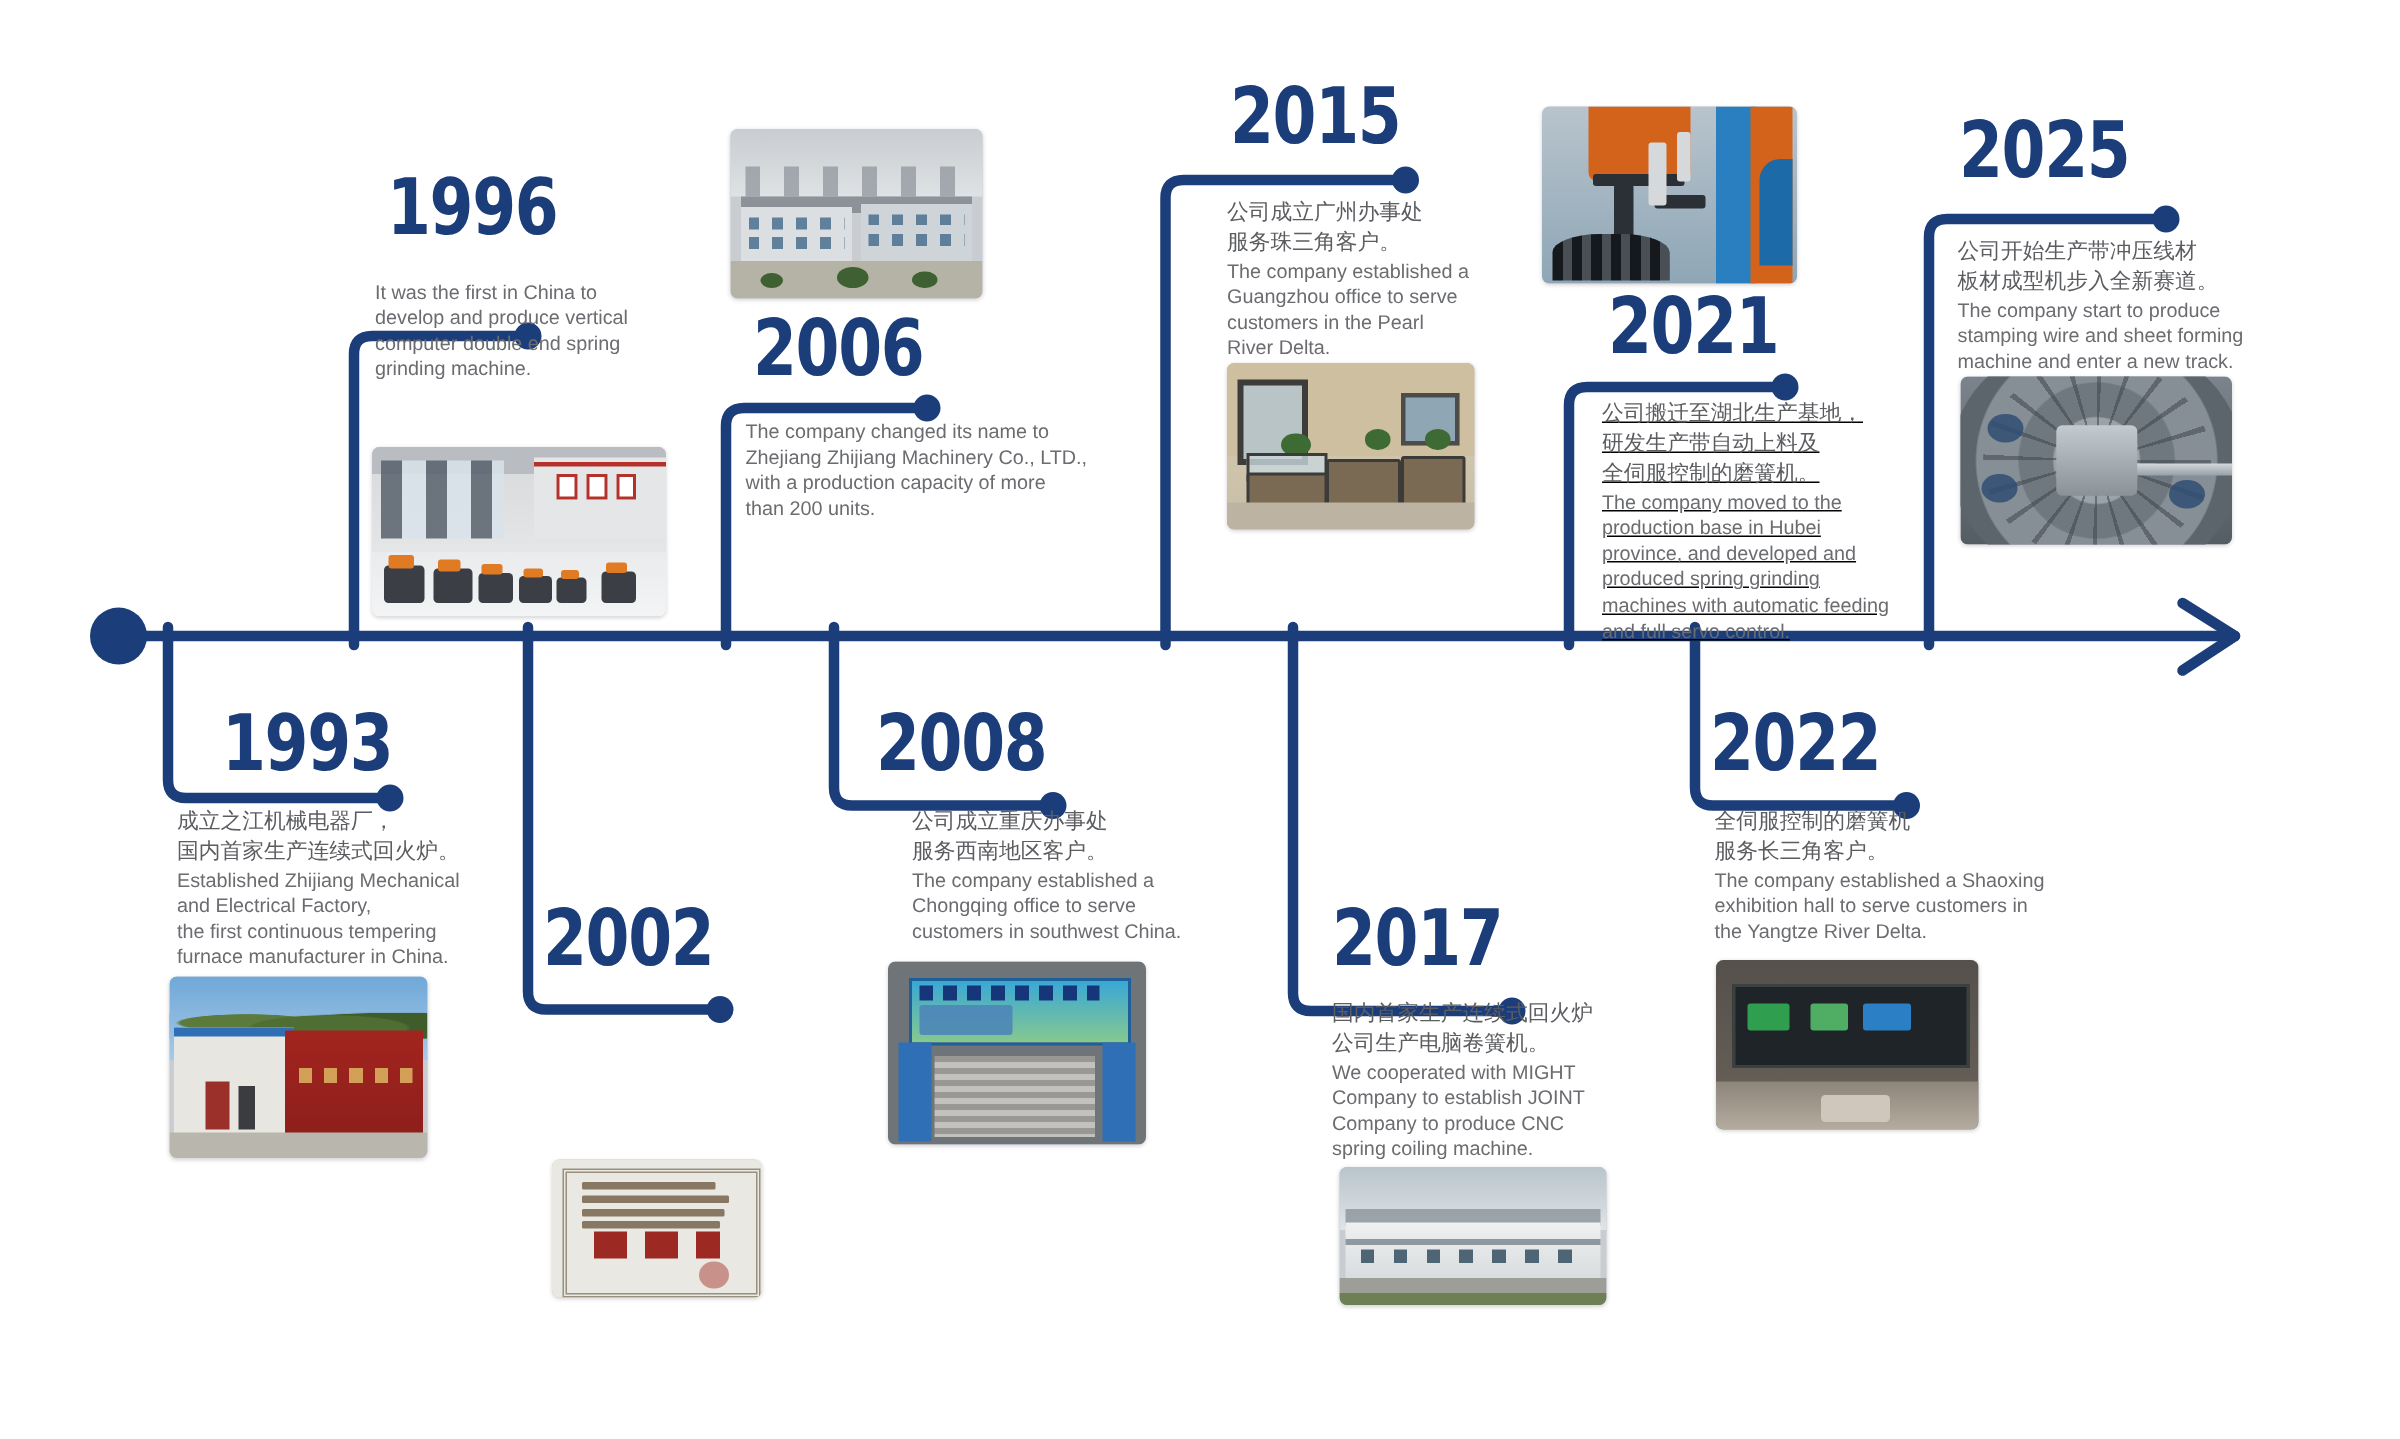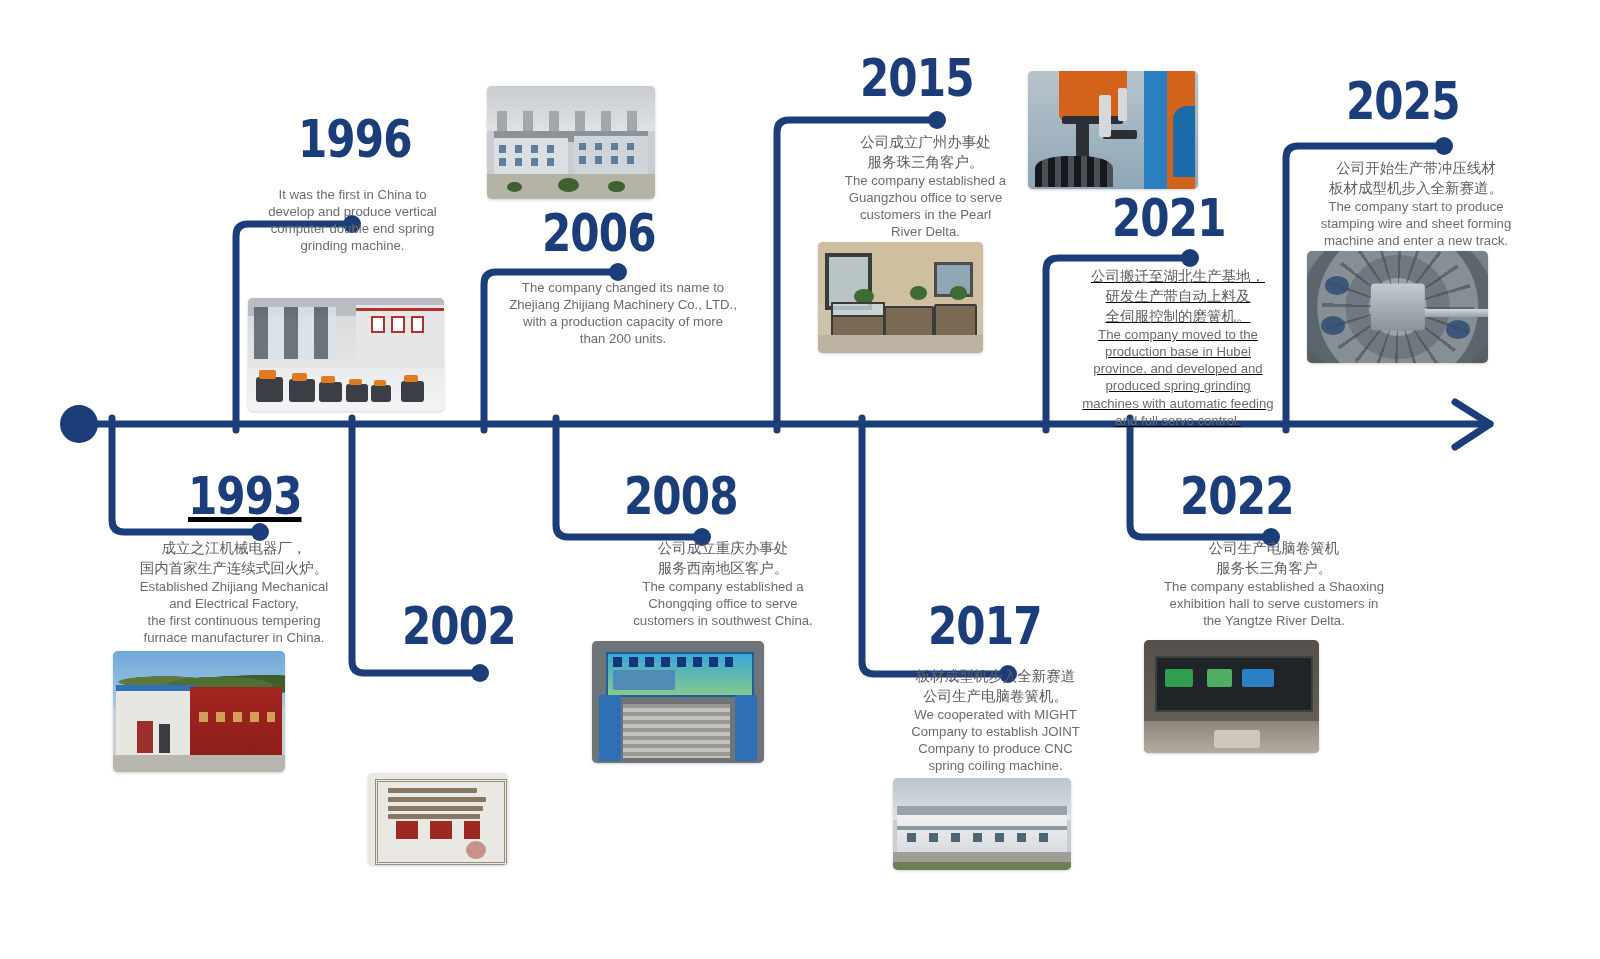--- a/index.html
+++ b/index.html
@@ -22,21 +22,20 @@
     position: absolute;
     left: 0;
     top: 0;
     width: 1600px;
     height: 959px;
     pointer-events: none;
   }
 
   .milestone {
     position: absolute;
-    text-align: center;
   }
   .year {
     font-family: "DejaVu Sans", sans-serif;
     font-weight: bold;
     font-size: 52px;
     line-height: 1;
     letter-spacing: -1px;
     color: #1b3d7a;
     font-stretch: condensed;
     transform: scaleX(0.90);
@@ -208,21 +207,21 @@
       <circle cx="1190" cy="258" r="9"></circle>
       <circle cx="1444" cy="146" r="9"></circle>
       <circle cx="260" cy="532" r="9"></circle>
       <circle cx="480" cy="673" r="9"></circle>
       <circle cx="702" cy="537" r="9"></circle>
       <circle cx="1008" cy="674" r="9"></circle>
       <circle cx="1271" cy="537" r="9"></circle>
     </g>
   </svg>
 
-  <div class="milestone" style="left:148px; top:470px; width:215px;text-decoration:underline;">
+  <div class="milestone" style="left:148px; top:470px; width:215px;">
     <div class="year">1993</div>
   </div>
   <div class="milestone" style="left:118px; top:538px; width:232px;">
     <div class="cn">成立之江机械电器厂，
 国内首家生产连续式回火炉。</div>
     <div class="en">Established Zhijiang Mechanical
 and Electrical Factory,
 the first continuous tempering
 furnace manufacturer in China.</div>
   </div>
@@ -370,21 +369,21 @@
       <div class="ph-layer cub" style="left:40%; top:58%; width:28%; height:30%;"></div>
       <div class="ph-layer cub" style="left:70%; top:56%; width:24%; height:28%;"></div>
       <div class="ph-layer floor"></div>
     </div>
   </div>
 
   <div class="milestone" style="left:888px; top:600px; width:215px;">
     <div class="year">2017</div>
   </div>
   <div class="milestone" style="left:888px; top:666px; width:215px;">
-    <div class="cn">板材成型机步入全新赛道
+    <div class="cn">国内首家生产连续式回火炉
 公司生产电脑卷簧机。</div>
     <div class="en">We cooperated with MIGHT
 Company to establish JOINT
 Company to produce CNC
 spring coiling machine.</div>
   </div>
   <div class="photo p2017" style="left:893px; top:778px; width:178px; height:92px;">
     <div class="ph-inner">
       <div class="ph-layer sky"></div>
         <div class="ph-layer roof"></div>
@@ -423,21 +422,21 @@
       <div class="ph-layer cyl" style="left:42%; top:20%; width:7%; height:36%;"></div>
       <div class="ph-layer cyl" style="left:53%; top:14%; width:5%; height:28%;"></div>
       <div class="ph-layer coil"></div>
     </div>
   </div>
 
   <div class="milestone" style="left:1140px; top:470px; width:215px;">
     <div class="year">2022</div>
   </div>
   <div class="milestone" style="left:1143px; top:538px; width:262px;">
-    <div class="cn">公司生产电脑卷簧机
+    <div class="cn">全伺服控制的磨簧机
 服务长三角客户。</div>
     <div class="en">The company established a Shaoxing
  exhibition hall to serve customers in
 the Yangtze River Delta.</div>
   </div>
   <div class="photo p2022" style="left:1144px; top:640px; width:175px; height:113px;">
     <div class="ph-inner">
       <div class="ph-layer bg"></div>
         <div class="ph-layer panel"></div>
       <div class="ph-layer logo" style="left:12%; width:16%; background:#2f9e4f;"></div>

